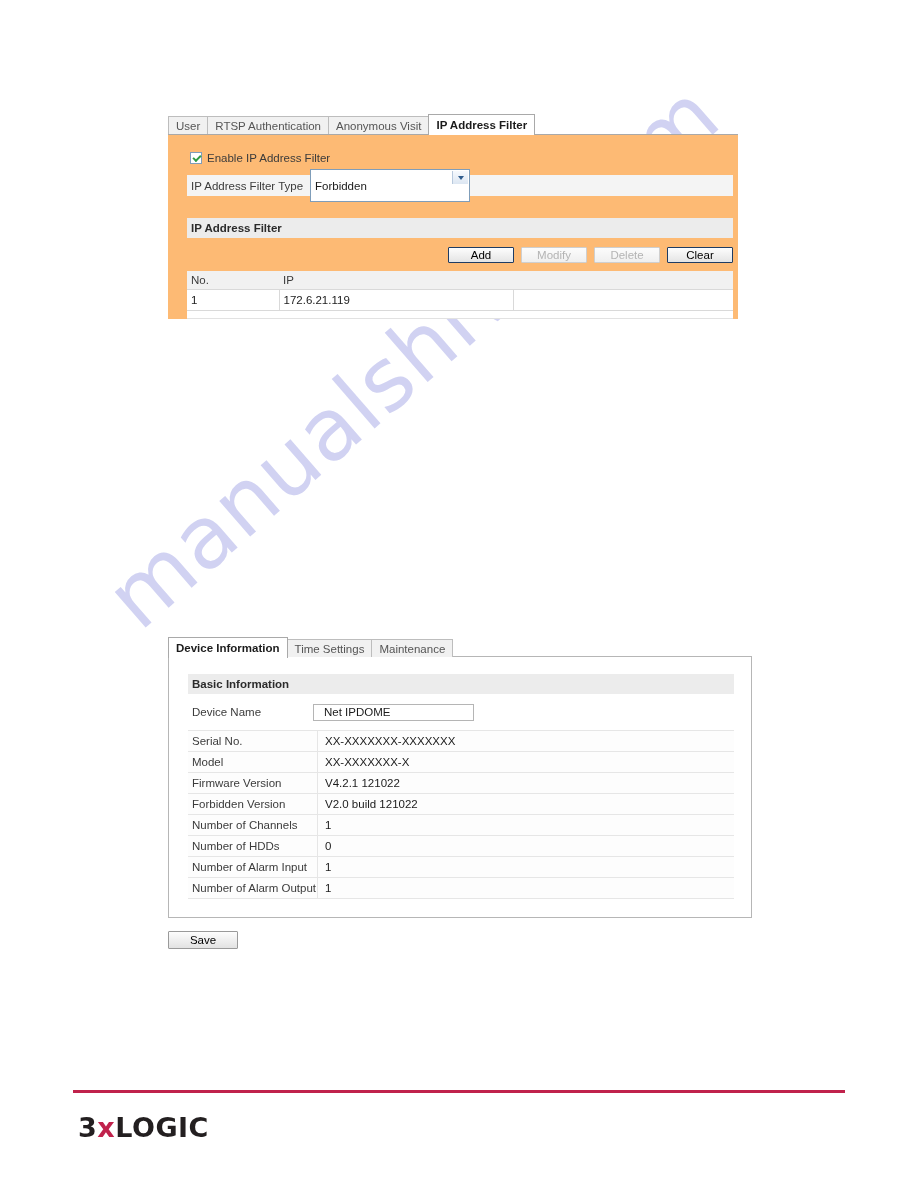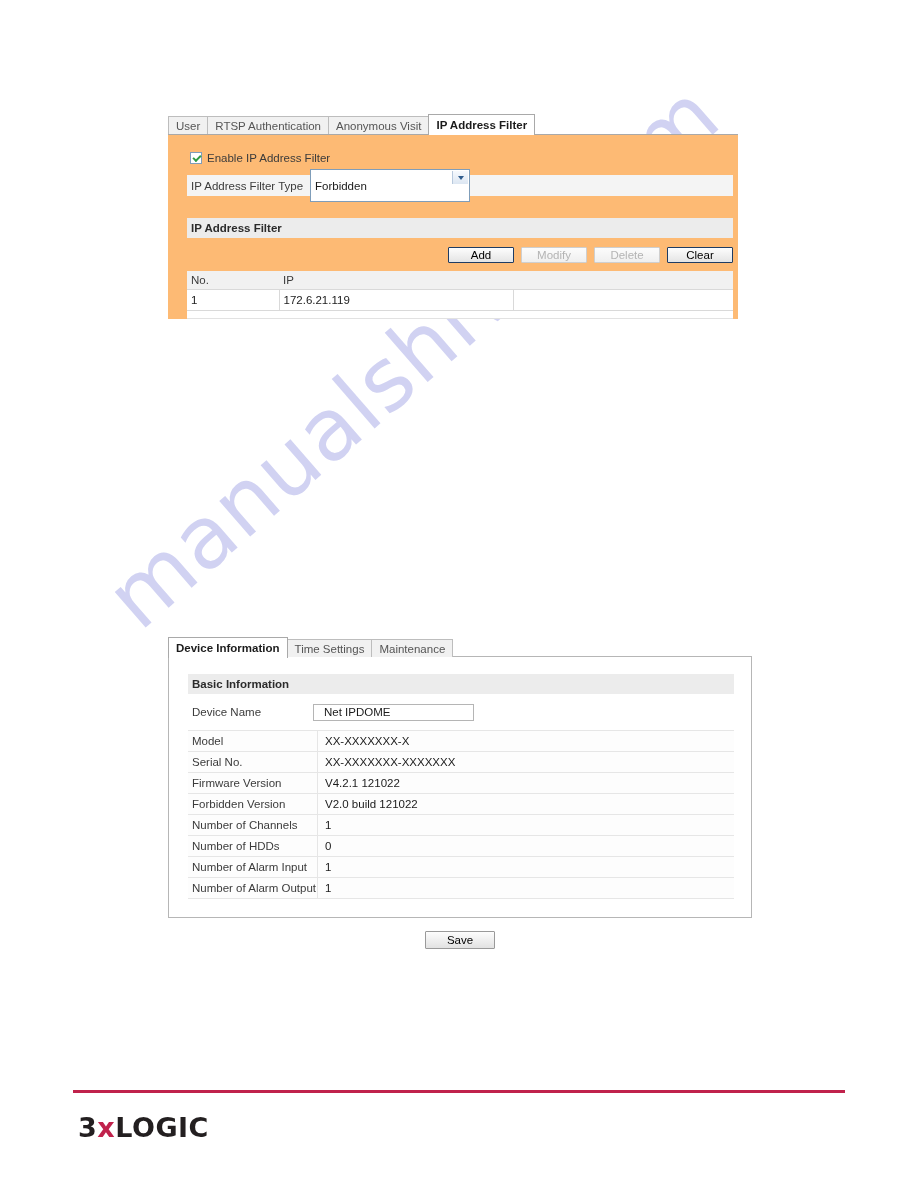--- a/index.html
+++ b/index.html
@@ -317,21 +317,21 @@
   .itable td.k { width: 125px; color: #3b3b3b; }
   .itable td.v { color: #1b1b1b; border-left: 1px solid #e6e6e6; padding-left: 7px; }
 
   
   #save-row {
     position: absolute;
     left: 168px;
     top: 895px;
     width: 584px;
     display: flex;
-    justify-content: center;
+    justify-content: flex-start;
     margin-top: 36px;
   }
   .savebtn {
     width: 70px;
     height: 18px;
     line-height: 17px;
     text-align: center;
     font-size: 11.5px;
     color: #000000;
     background: linear-gradient(#fdfdfd, #e2e2e2);
@@ -441,26 +441,26 @@
       <div class="bi-header">Basic Information</div>
 
       <div class="devname-row">
         <span class="lbl">Device Name</span>
         <span class="txtinput">Net IPDOME</span>
       </div>
 
       <table class="itable">
         <tbody>
           <tr>
+            <td class="k">Serial No.</td>
+            <td class="v">XX-XXXXXXX-XXXXXXX</td>
+          </tr>
+          <tr>
             <td class="k">Model</td>
             <td class="v">XX-XXXXXXX-X</td>
-          </tr>
-          <tr>
-            <td class="k">Serial No.</td>
-            <td class="v">XX-XXXXXXX-XXXXXXX</td>
           </tr>
           <tr>
             <td class="k">Firmware Version</td>
             <td class="v">V4.2.1 121022</td>
           </tr>
           <tr>
             <td class="k">Forbidden Version</td>
             <td class="v">V2.0 build 121022</td>
           </tr>
           <tr>

